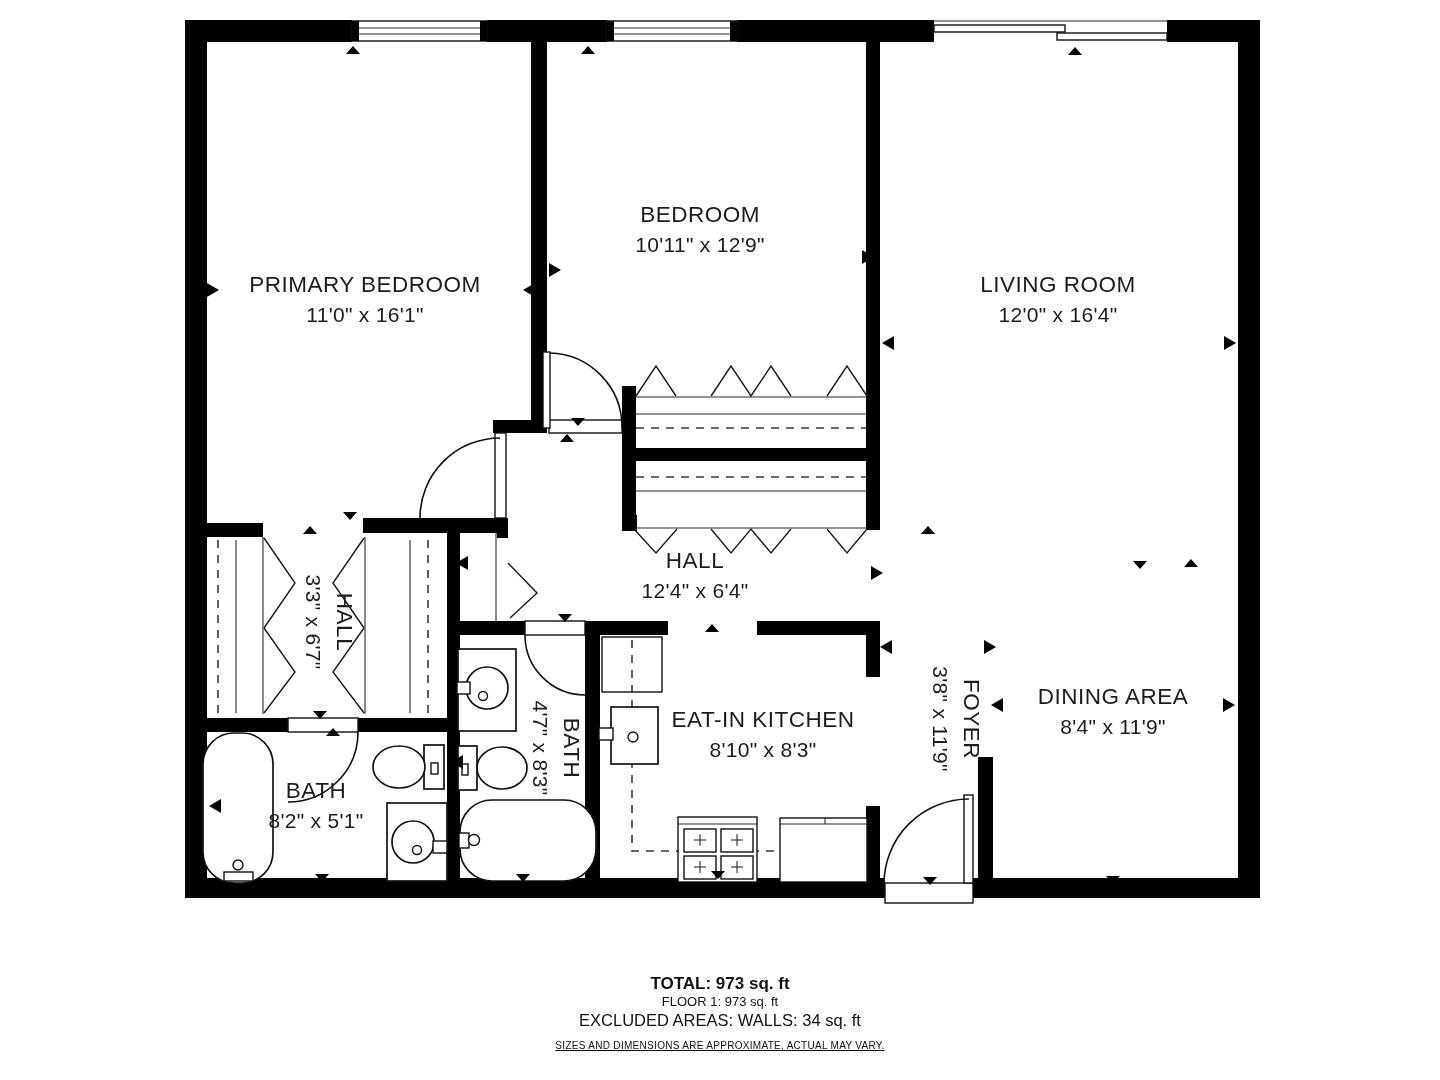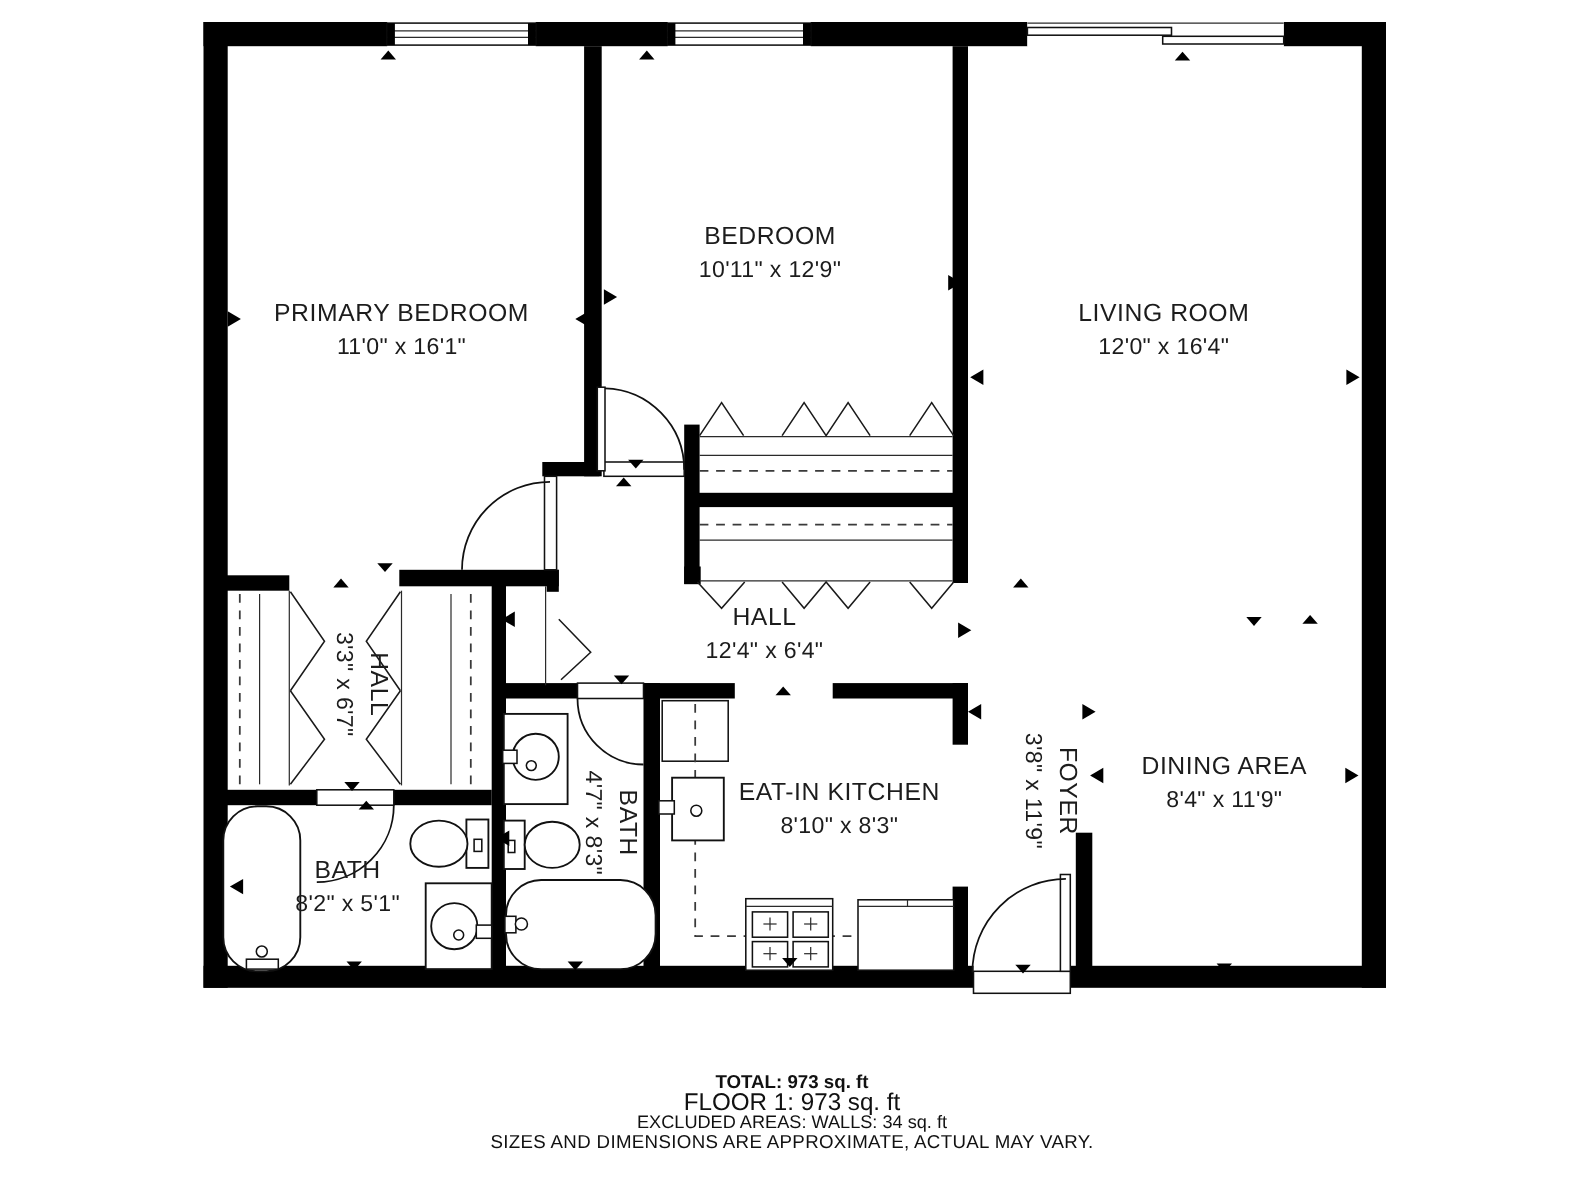--- a/index.html
+++ b/index.html
@@ -17,23 +17,23 @@
   .fix2{stroke:#111111;stroke-width:1.4;fill:#ffffff;}
   .thresh{fill:#ffffff;stroke:#111111;stroke-width:1.4;}
   .marker{fill:#000000;stroke:none;}
   
   text{fill:#1c1c1c;}
   .room-name{font-size:22.5px;letter-spacing:0.5px;}
   .room-dims{font-size:21px;letter-spacing:0.3px;}
   
   .footer{position:absolute;left:0;right:0;top:974px;text-align:center;color:#111;}
   .footer .total{font-weight:bold;font-size:17px;line-height:19px;}
-  .footer .floor{font-size:22px;line-height:18px;}
+  .footer .floor{font-size:13px;line-height:18px;}
   .footer .excluded{font-size:16.5px;line-height:18px;}
-  .footer .disclaimer{font-size:17px;letter-spacing:0.3px;}
+  .footer .disclaimer{font-size:10px;margin-top:11px;letter-spacing:0.3px;text-decoration:underline;}
 </style>
 </head>
 <body>
 
 <svg id="plan-svg" width="1440" height="1080" viewBox="0 0 1440 1080" xmlns="http://www.w3.org/2000/svg">
 
   <g>
     <rect class="wall" x="185" y="20" width="167" height="22"></rect>
     <rect class="wall" x="487" y="20" width="120" height="22"></rect>
     <rect class="wall" x="737" y="20" width="197" height="22"></rect>

